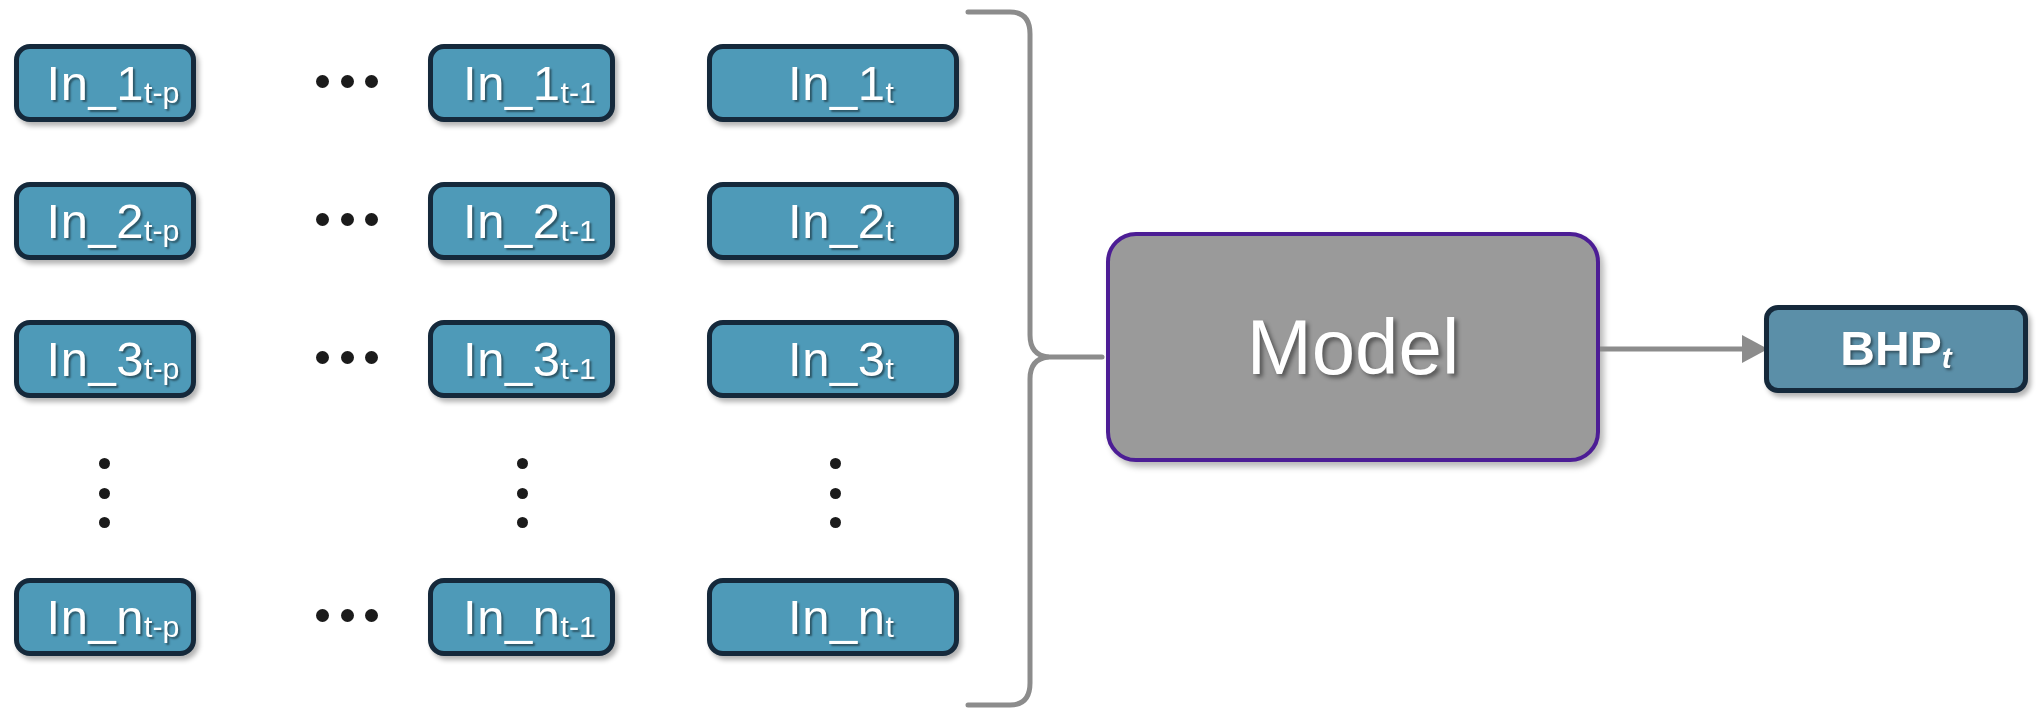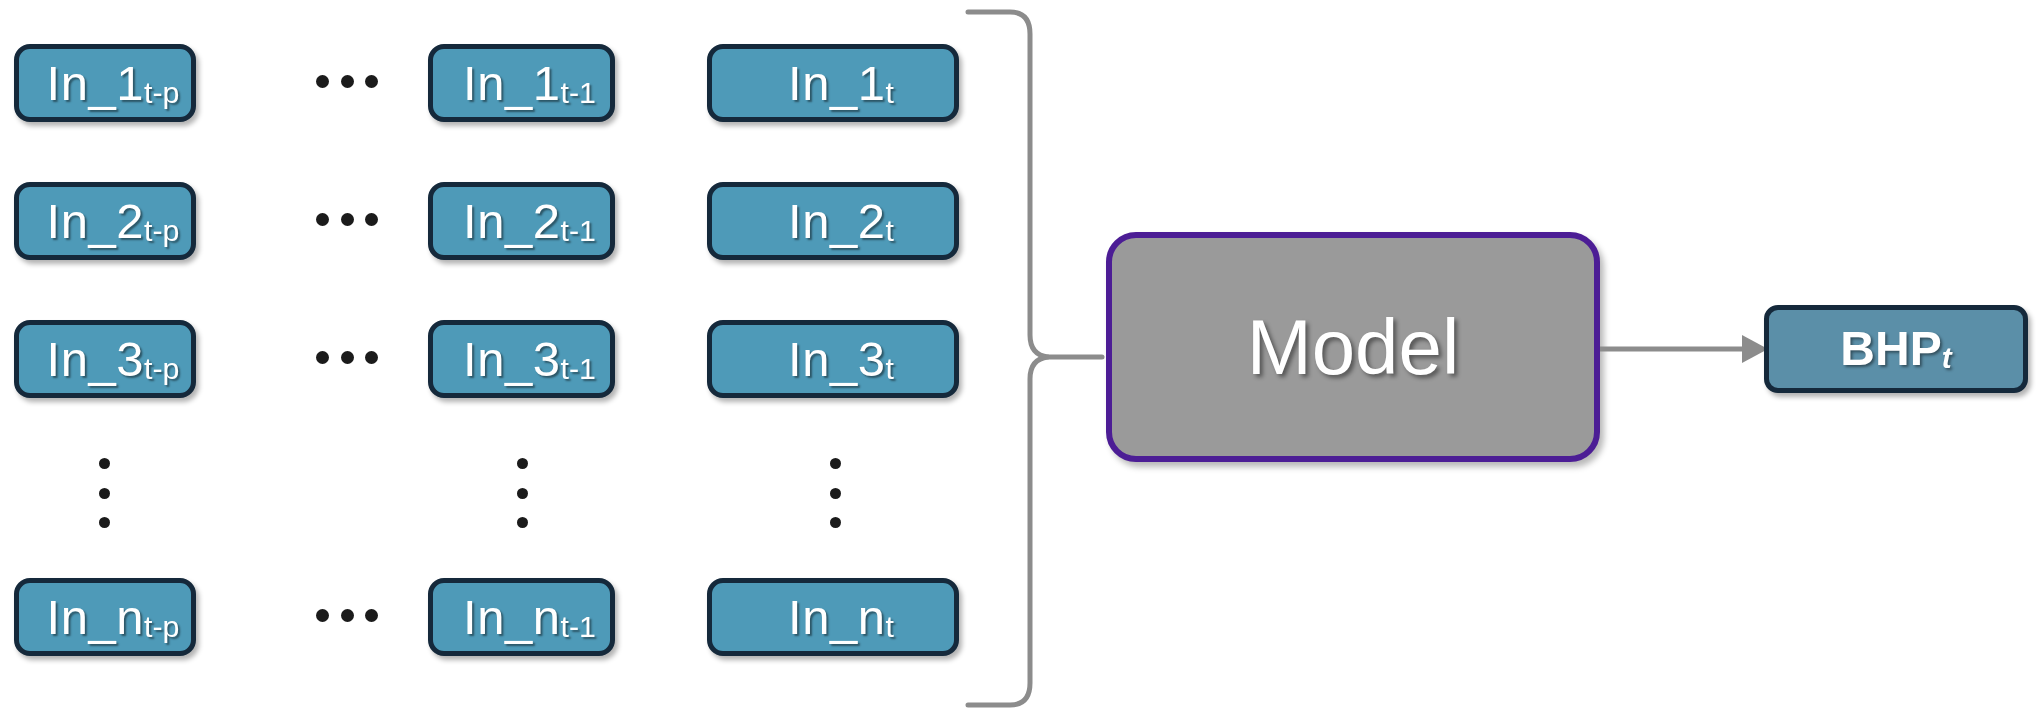--- a/index.html
+++ b/index.html
@@ -54,21 +54,21 @@
   #model-box {
     position: absolute;
     box-sizing: border-box;
     display: flex;
     align-items: center;
     justify-content: center;
     left: 1106px;
     top: 232px;
     width: 494px;
     height: 230px;
-    border: 6px solid #4c1d95;
+    border: 4px solid #4c1d95;
     border-radius: 30px;
     background: #9a9a9a;
     color: #ffffff;
     font-size: 78px;
     line-height: 1;
     text-shadow: 3px 3px 4px rgba(0,0,0,0.45);
     box-shadow: 4px 5px 6px rgba(0,0,0,0.28);
     user-select: none;
   }
 

